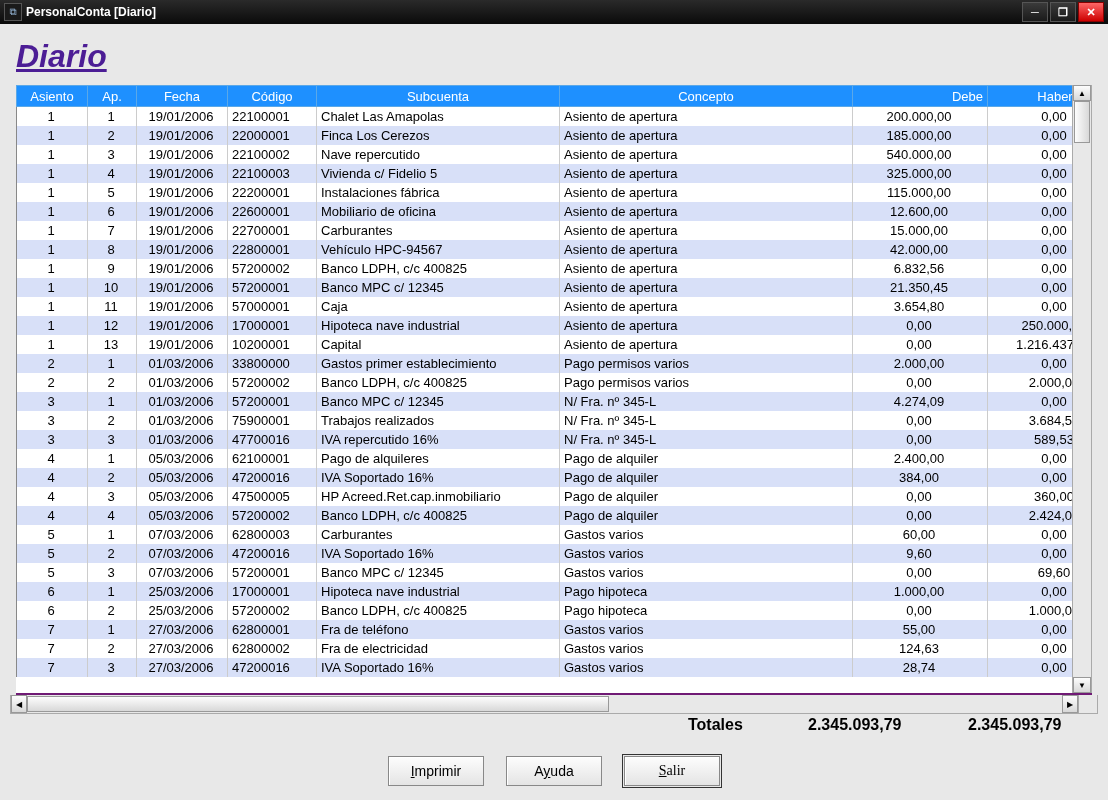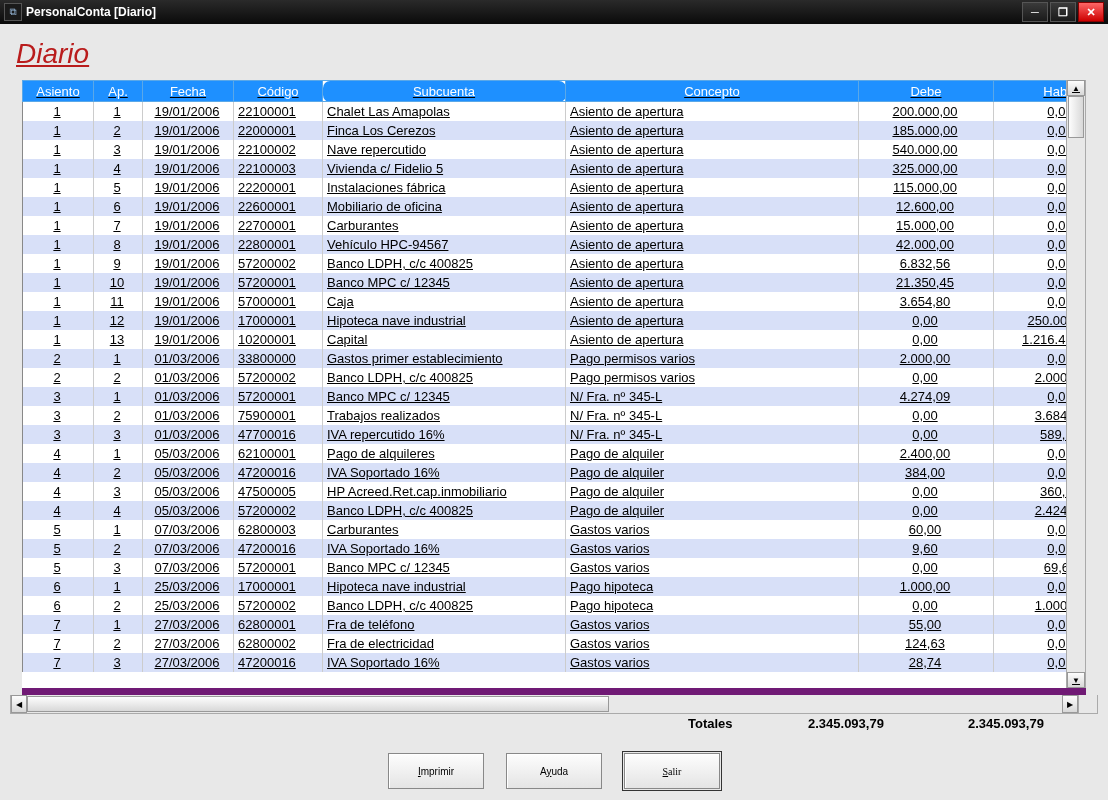--- a/index.html
+++ b/index.html
@@ -49,33 +49,32 @@
   .titlebar .win-btn.close {
     background: linear-gradient(to bottom, #f66, #c00);
     border-color: #800;
   }
   
   .page-heading {
     padding: 14px 16px 10px 16px;
   }
   .page-heading span {
     font-family: "Arial", sans-serif;
-    font-size: 28px;
-    font-weight: normal;
+    font-size: 32px;
+    font-weight: bold;
     font-style: italic;
-    color: #b91c1c;
+    color: #4c1d95;
     text-decoration: underline;
   }
   
   .grid-wrap {
-    margin: 0 22px;
+    margin: 0 16px;
     height: 608px;
     display: flex;
-    border-bottom: 7px solid #701a75;
-    text-decoration: underline;
+    border-bottom: 2px solid #701a75;
   }
   .grid-scroll {
     flex: 1;
     overflow: hidden;
     background: #fff;
     position: relative;
   }
   table.grid {
     border-collapse: collapse;
     width: 1066px;
@@ -162,36 +161,36 @@
     background: #e8e8e8;
     border-left: 1px solid #aaa;
     border-right: 1px solid #aaa;
   }
   
   .totals {
     margin: 2px 30px 0 0;
     display: flex;
     justify-content: flex-end;
     font-weight: bold;
-    font-size: 13px;
+    font-size: 16px;
     gap: 50px;
   }
   .totals .label { min-width: 70px; }
   .totals .val { min-width: 110px; text-align: left; }
   
   .btnbar {
     display: flex;
     justify-content: center;
     gap: 22px;
     margin-top: 22px;
   }
   .btnbar button {
-    width: 96px; height: 36px;
+    width: 96px; height: 30px;
     font-family: inherit;
-    font-size: 10px;
+    font-size: 14px;
     background: linear-gradient(to bottom, #fdfdfd, #e4e4e4);
     border: 1px solid #888;
     box-shadow: 1px 1px 0 #fff inset;
   }
   .btnbar button.default {
     outline: 1px solid #333;
     outline-offset: 1px;
     font-family: Liberation Serif, serif;
   }
   .accel { text-decoration: underline; }
@@ -214,23 +213,23 @@
 
 <div class="grid-wrap">
   <div class="grid-scroll">
     <table class="grid">
       <thead>
           <tr id="grid-header-row">
             <th style="width: 62px;">Asiento</th>
             <th style="width: 40px;">Ap.</th>
             <th style="width: 82px;">Fecha</th>
             <th style="width: 80px;">Código</th>
-            <th style="width: 234px; border-radius: 7px;">Subcuenta</th>
+            <th style="width: 234px;">Subcuenta</th>
             <th style="width: 284px;">Concepto</th>
-            <th style="width: 126px;">Debe</th>
+            <th style="width: 126px; text-align: right;">Debe</th>
             <th style="width: 126px;">Haber</th>
           </tr>
         </thead>
       <tbody id="grid-body">
           <tr class="even">
             <td class="c-center">1</td>
             <td class="c-center">1</td>
             <td class="c-center">19/01/2006</td>
             <td>22100001</td>
             <td>Chalet Las Amapolas</td>

